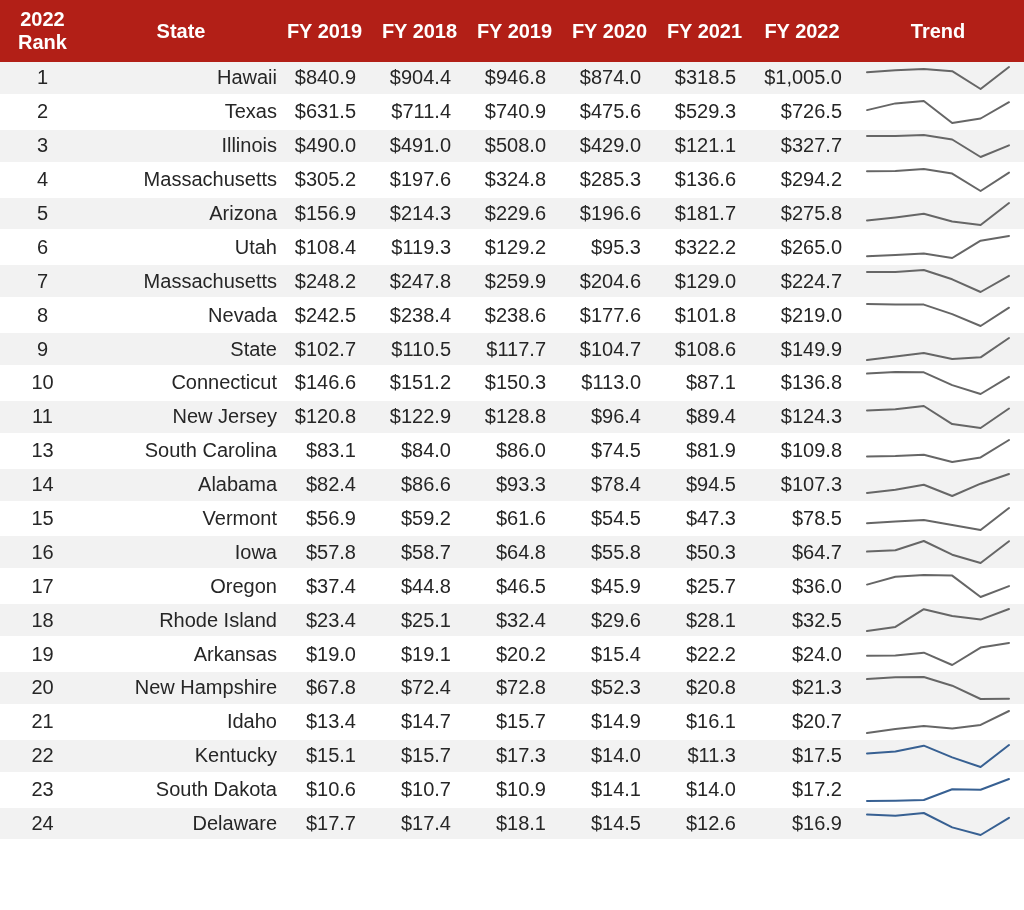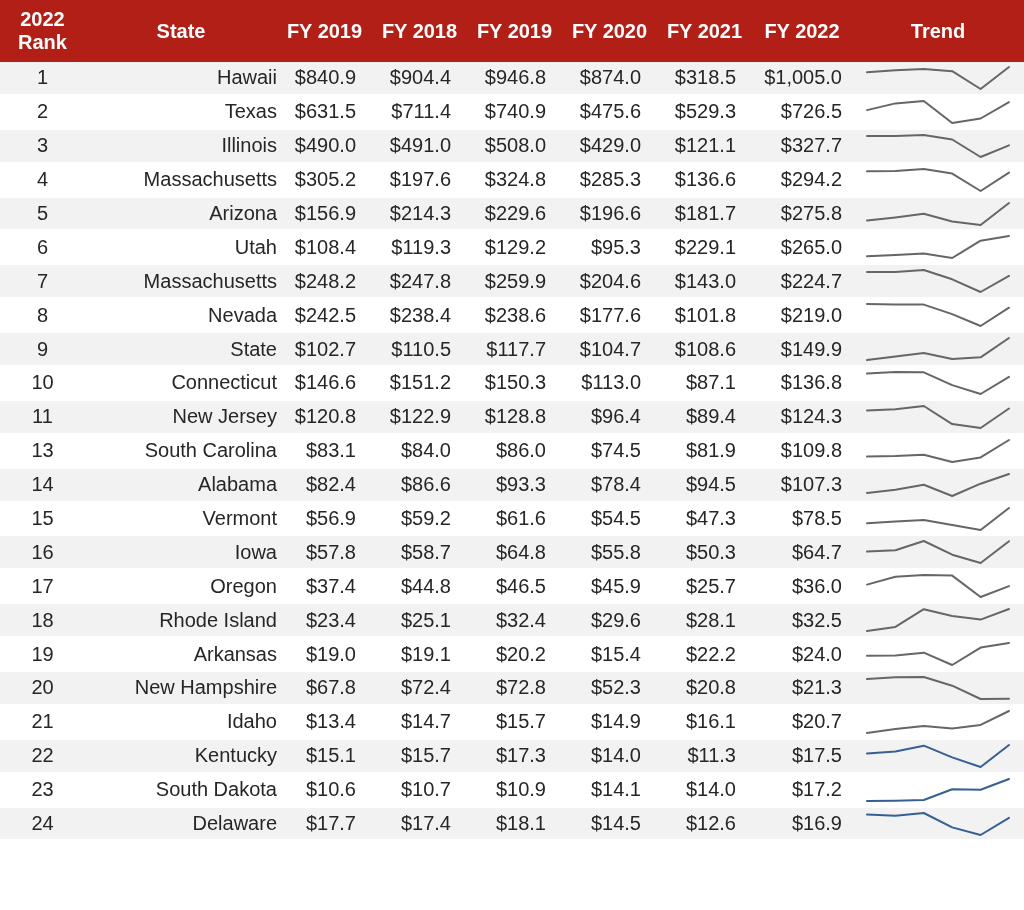--- a/index.html
+++ b/index.html
@@ -146,36 +146,36 @@
           </svg>
     </td>
   </tr>
       <tr>
     <td class="rank">6</td>
     <td class="state">Utah</td>
     <td class="val v0">$108.4</td>
     <td class="val v1">$119.3</td>
     <td class="val v2">$129.2</td>
     <td class="val v3">$95.3</td>
-    <td class="val v4">$229.1</td>
+    <td class="val v4">$322.2</td>
     <td class="val v5">$265.0</td>
     <td class="trend">
       <svg width="150" height="30" viewBox="0 0 150 30">
             <polyline points="4.0,24.3 32.4,22.9 60.8,21.6 89.2,26.0 117.6,8.7 146.0,4.0" fill="none" stroke="#666666" stroke-width="2" stroke-linejoin="round" stroke-linecap="round"></polyline>
           </svg>
     </td>
   </tr>
       <tr>
     <td class="rank">7</td>
     <td class="state">Massachusetts</td>
     <td class="val v0">$248.2</td>
     <td class="val v1">$247.8</td>
     <td class="val v2">$259.9</td>
     <td class="val v3">$204.6</td>
-    <td class="val v4">$143.0</td>
+    <td class="val v4">$129.0</td>
     <td class="val v5">$224.7</td>
     <td class="trend">
       <svg width="150" height="30" viewBox="0 0 150 30">
             <polyline points="4.0,6.0 32.4,6.0 60.8,4.0 89.2,13.3 117.6,26.0 146.0,9.9" fill="none" stroke="#666666" stroke-width="2" stroke-linejoin="round" stroke-linecap="round"></polyline>
           </svg>
     </td>
   </tr>
       <tr>
     <td class="rank">8</td>
     <td class="state">Nevada</td>

